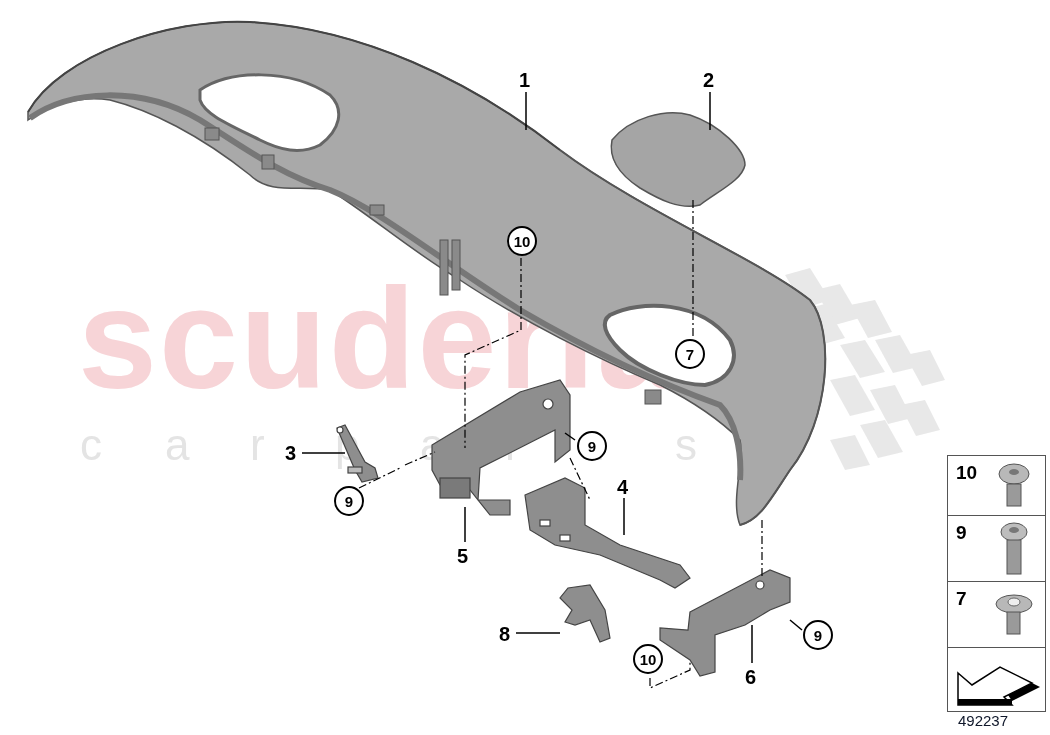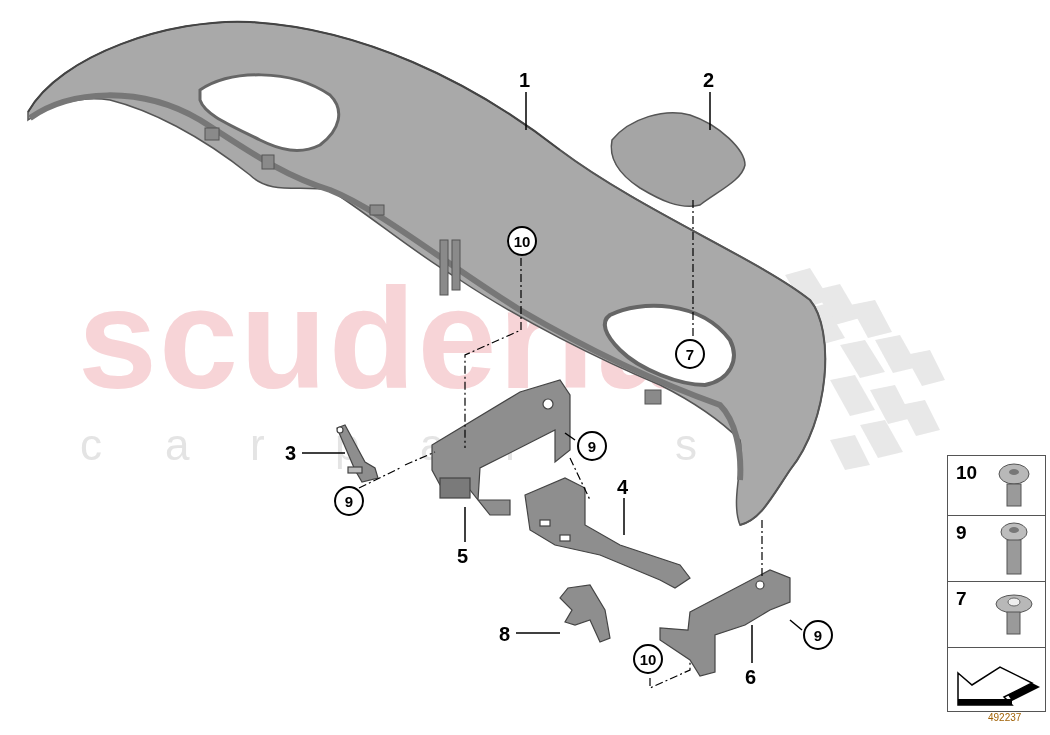--- a/index.html
+++ b/index.html
@@ -7,21 +7,21 @@
   #stage { position:absolute; left:0; top:0; width:1050px; height:735px; }
   .wm-main { position:absolute; left:78px; top:268px; font-family:"Liberation Sans", sans-serif; font-weight:700; font-size:142px; letter-spacing:2px; color:#f7d4d7; line-height:1; z-index:1; }
   .wm-sub { position:absolute; left:80px; top:420px; font-family:"Liberation Sans", sans-serif; font-size:44px; color:#e4e4e4; z-index:1; white-space:nowrap; }
   .wm-sub span { display:inline-block; width:85px; }
   svg.art { position:absolute; left:0; top:0; z-index:2; }
   .label { position:absolute; font-weight:700; font-size:20px; color:#000; z-index:5; line-height:1; }
   .circ { position:absolute; width:30px; height:30px; border:2px solid #000; border-radius:50%; background:#fff; box-sizing:border-box; display:flex; align-items:center; justify-content:center; font-weight:700; font-size:15px; color:#000; z-index:5; }
   .legend { position:absolute; left:947px; top:455px; width:97px; height:255px; border:1px solid #555; background:#fff; z-index:6; }
   .legend-cell { position:absolute; left:0; width:97px; border-bottom:1px solid #555; box-sizing:border-box; }
   .legend-num { position:absolute; left:8px; top:6px; font-weight:700; font-size:19px; color:#000; }
-  .ref { position:absolute; left:988px; top:712px; font-size:10px; color:#a16207; z-index:6; }
+  .ref { position:absolute; left:958px; top:712px; font-size:15px; color:#0f172a; z-index:6; }
 </style>
 </head>
 <body>
 
 <div id="stage">
 
   <div class="wm-main">scuderia</div>
   <div class="wm-sub">
     <span>c</span><span>a</span><span>r</span><span>p</span><span>a</span><span>r</span><span>t</span><span>s</span>
   </div>

